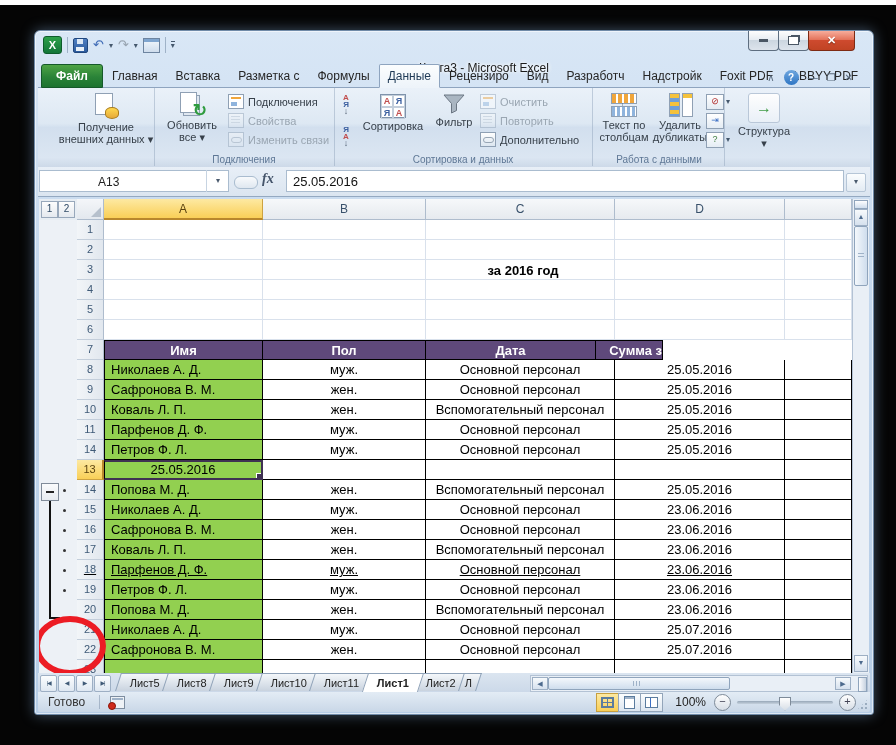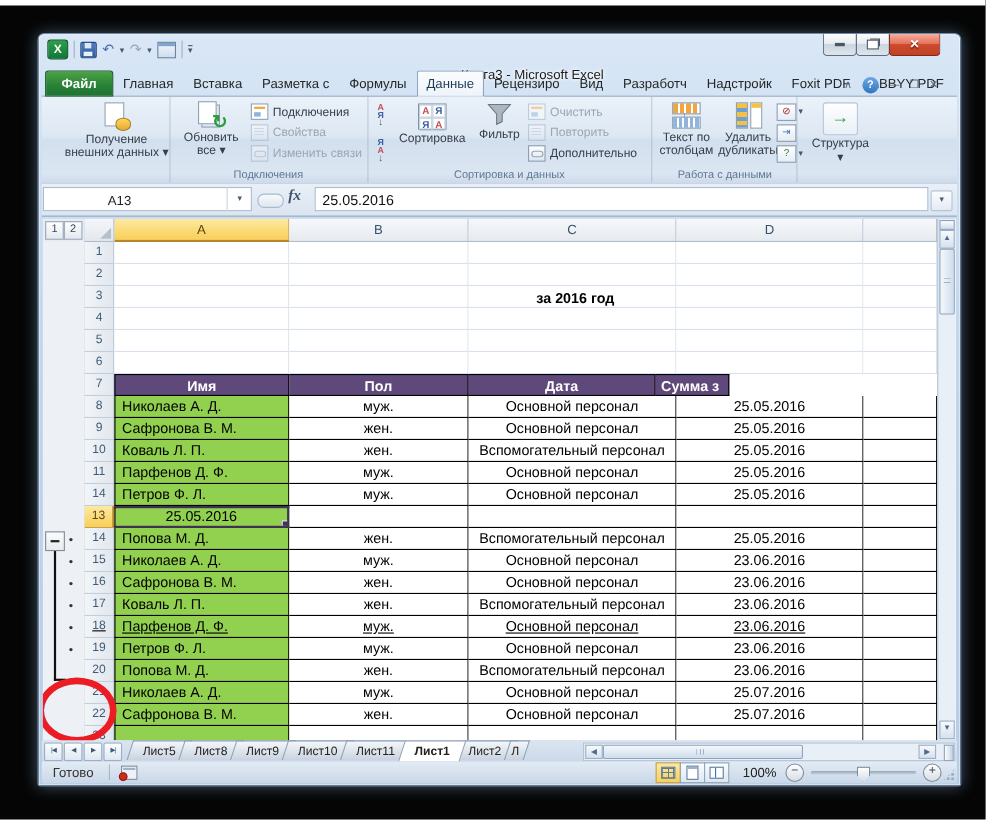--- a/index.html
+++ b/index.html
@@ -473,21 +473,21 @@
           <div class="cell lt" style="width: 163px;"></div>
           <div class="cell lt" style="width: 189px;"></div>
           <div class="cell lt" style="width: 170px;"></div>
           <div class="cell lt" style="width: 67px;"></div>
         </div>
         <div class="srow" style="top: 120px;">
           <div class="rowhead">7</div>
           <div class="cell tbl ttop hdr first" style="width: 159px;">Имя</div>
           <div class="cell tbl ttop hdr" style="width: 163px;">Пол</div>
           <div class="cell tbl ttop hdr" style="width: 170px;">Дата</div>
-          <div class="cell tbl ttop hdr sum" style="width: 67px;">Сумма з</div>
+          <div class="cell tbl ttop hdr sum" style="width: 67px; text-align: right;">Сумма з</div>
         </div>
         <div class="srow" style="top: 140px;">
           <div class="rowhead">8</div>
           <div class="cell tbl first green" style="width: 159px;">Николаев А. Д.</div>
           <div class="cell tbl" style="width: 163px;">муж.</div>
           <div class="cell tbl" style="width: 189px;">Основной персонал</div>
           <div class="cell tbl" style="width: 170px;">25.05.2016</div>
           <div class="cell tbl" style="width: 67px;"></div>
         </div>
         <div class="srow" style="top: 160px;">

